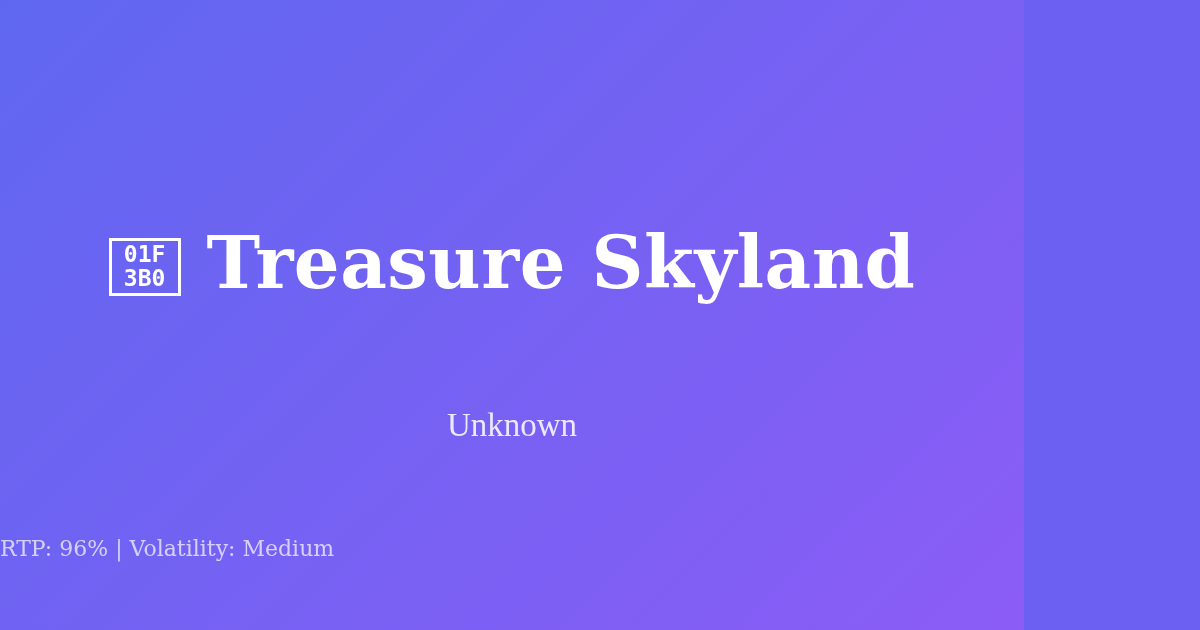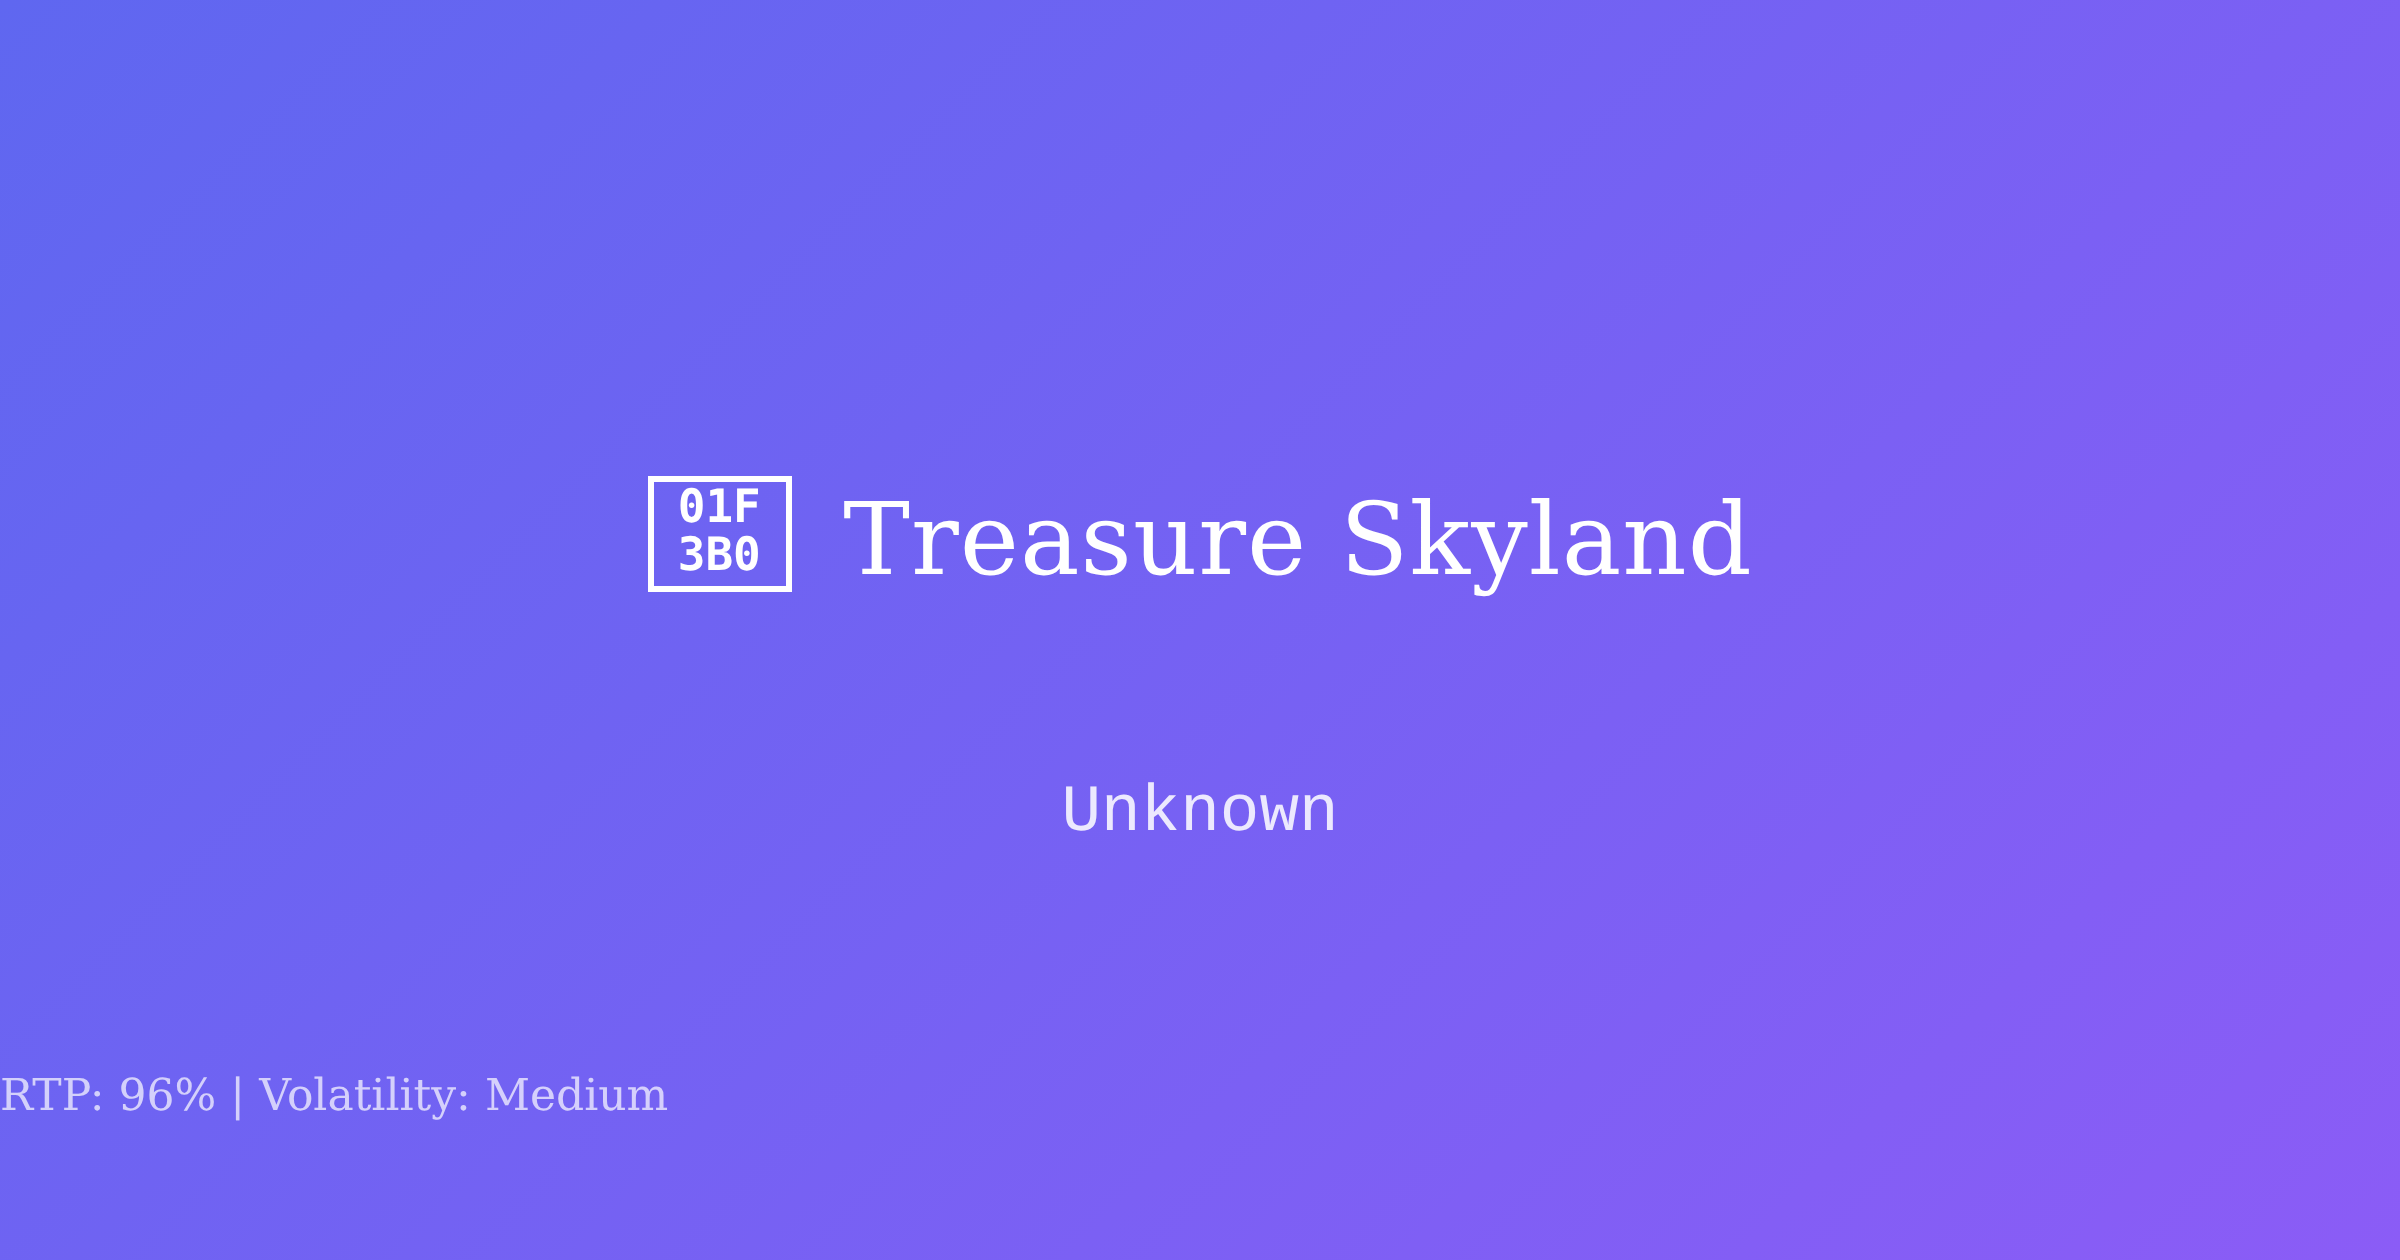--- a/index.html
+++ b/index.html
@@ -13,21 +13,21 @@
     height: 630px;
     overflow: hidden;
     font-family: "DejaVu Serif", "Liberation Serif", serif;
     background: #6b60f2;
   }
 
   
   .og-card {
     position: relative;
     box-sizing: border-box;
-    width: 1200px;
+    width: 1024px;
     height: 630px;
     display: flex;
     flex-direction: column;
     align-items: center;
     justify-content: center;
     background: linear-gradient(135deg, #5f67f0 0%, #8b5cf6 100%);
     overflow: hidden;
   }
 
   
@@ -63,33 +63,33 @@
     font-weight: 700;
     letter-spacing: 0px;
     height: 25px;
     display: flex;
     align-items: center;
     justify-content: center;
   }
 
   .title-text {
     font-family: "DejaVu Serif", "Liberation Serif", serif;
-    font-weight: 400;
-    font-size: 50px;
+    font-weight: 700;
+    font-size: 72px;
     line-height: 1.05;
     color: #ffffff;
     white-space: nowrap;
     letter-spacing: 0.5px;
     margin-top: 40px;
   }
 
   
   .subtitle {
     margin-top: 57px;
-    font-family: Liberation Mono, monospace;
+    font-family: Liberation Serif, serif;
     font-weight: 400;
     font-size: 33px;
     line-height: 1.2;
     color: rgba(255, 255, 255, 0.86);
     text-align: center;
     white-space: nowrap;
   }
 
   
   .meta-footer {

